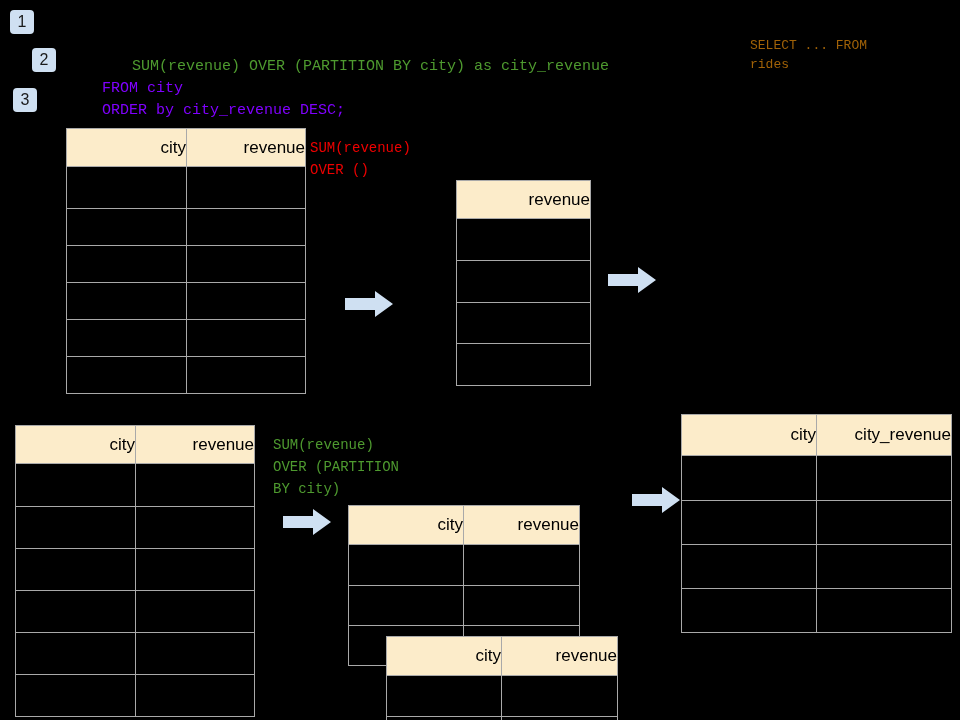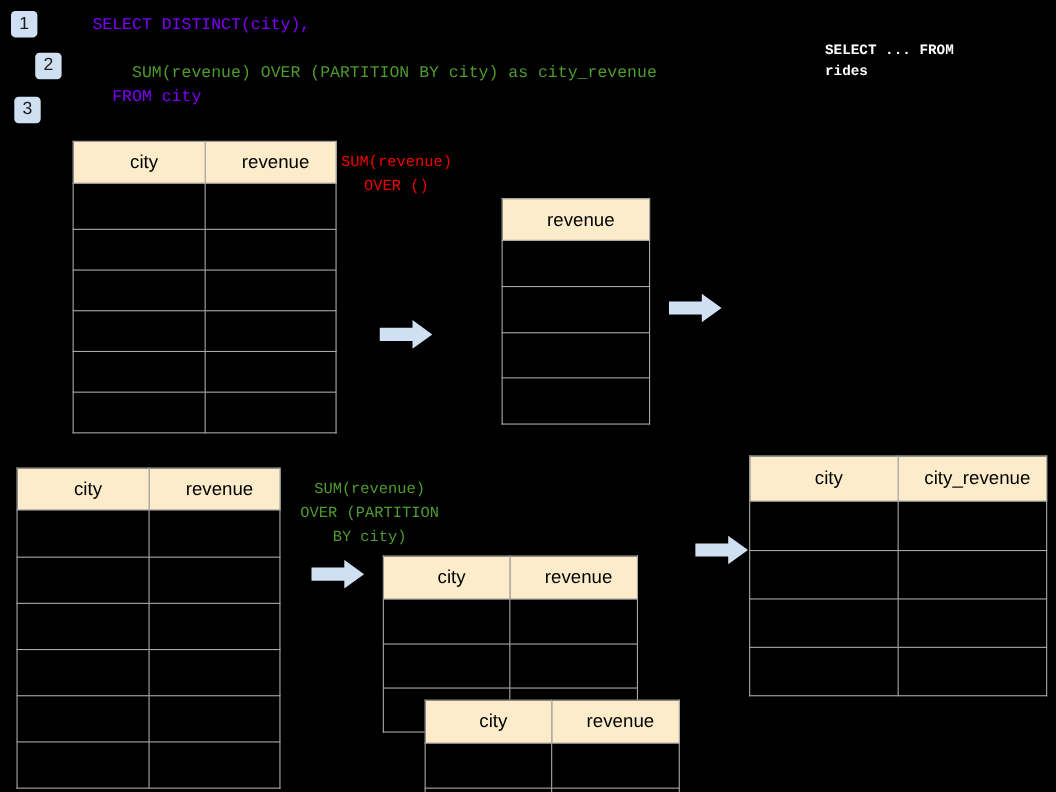--- a/index.html
+++ b/index.html
@@ -48,32 +48,31 @@
   .code-kw   { color: #8000ff; }
   .code-red  { color: #ee0000; }
   .code-grn  { color: #4e9a2f; }
 
   .annot {
     position: absolute;
     font-family: "Liberation Mono", "DejaVu Sans Mono", monospace;
     font-size: 14px;
     line-height: 22px;
     white-space: pre;
-    text-align: center;
   }
   .annot-red { color: #ee0000; }
   .annot-grn { color: #4e9a2f; }
   .small-label {
     position: absolute;
     font-family: "Liberation Mono", "DejaVu Sans Mono", monospace;
     font-size: 13px;
     line-height: 19px;
     white-space: pre;
-    color: #ffffff;
-    font-weight: bold;
+    color: #a16207;
+    font-weight: normal;
   }
 
   
   .tbl {
     position: absolute;
     border-collapse: collapse;
     table-layout: fixed;
     background: #000000;
   }
   .tbl td, .tbl th {
@@ -81,42 +80,42 @@
     padding: 0;
     margin: 0;
     background: #000000;
   }
   .tbl th {
     background: #fcecca;
     color: #000000;
     font-family: "Liberation Sans", sans-serif;
     font-size: 17px;
     font-weight: normal;
-    text-align: center;
+    text-align: right;
     padding: 0 0 0 9px;
   }
 
   
   .arrow {
     position: absolute;
   }
   .arrow svg { display: block; }
 </style>
 </head>
 <body>
 
 <div id="canvas">
 
   <div class="step-badge" style="left:10px; top:10px;">1</div>
   <div class="step-badge" style="left:32px; top:48px;">2</div>
   <div class="step-badge" style="left:13px; top:88px;">3</div>
 
-  <div class="code-line code-kw" style="left:84px; top:12px;">SELECT DISTINCT(city),</div>
-  <div class="code-line code-grn" style="left:84px; top:56px;text-align:right;">    SUM(revenue) OVER (PARTITION BY city) as city_revenue</div>
+  <div class="code-line code-grn" style="left:96px; top:56px;text-align:right;">    SUM(revenue) OVER (PARTITION BY city) as city_revenue</div>
   <div class="code-line code-kw" style="left:84px; top:78px;">  FROM city</div>
+  <div class="code-line code-kw" style="left:84px; top:100px;">  ORDER by city_revenue DESC;</div>
 
   <div class="small-label" style="left:750px; top:36px;">SELECT ... FROM
 rides</div>
 
   <div class="annot annot-red" style="left:310px; top:137px;">SUM(revenue)
 OVER ()</div>
 
   <div class="annot annot-grn" style="left:273px; top:434px;">SUM(revenue)
 OVER (PARTITION
 BY city)</div>

